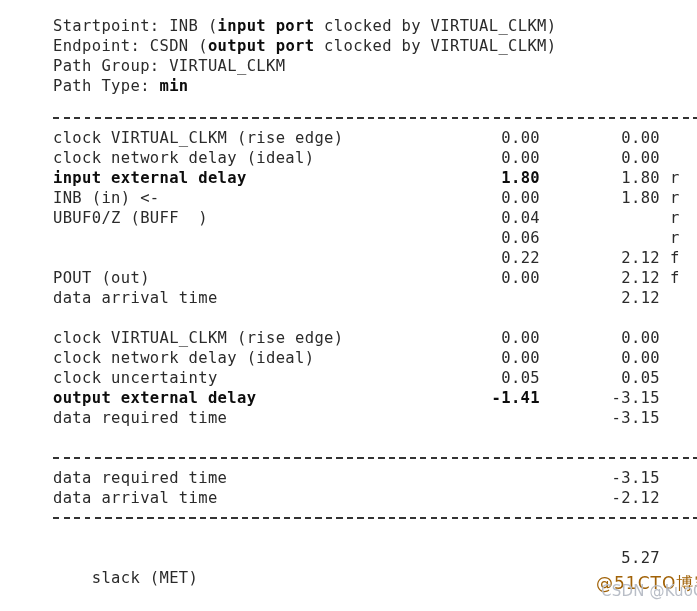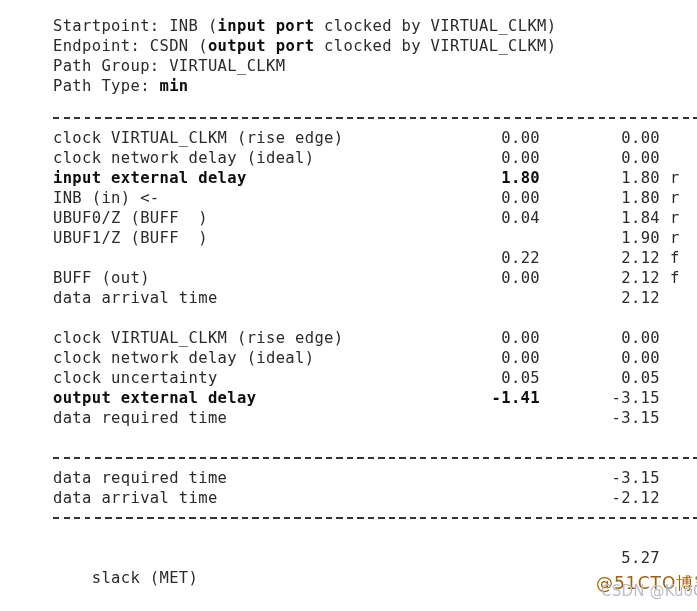--- a/index.html
+++ b/index.html
@@ -126,24 +126,24 @@
 
   <div class="divider">
       <div class="rule"></div>
     </div>
 
   <div>
     <div class="rpt-line"><span class="col-point">clock VIRTUAL_CLKM (rise edge)</span><span class="col-incr">0.00</span><span class="col-path">0.00</span><span class="col-flag"></span></div>
     <div class="rpt-line"><span class="col-point">clock network delay (ideal)</span><span class="col-incr">0.00</span><span class="col-path">0.00</span><span class="col-flag"></span></div>
     <div class="rpt-line"><span class="col-point bold">input external delay</span><span class="col-incr bold">1.80</span><span class="col-path">1.80</span><span class="col-flag">r</span></div>
     <div class="rpt-line"><span class="col-point">INB (in) &lt;-</span><span class="col-incr">0.00</span><span class="col-path">1.80</span><span class="col-flag">r</span></div>
-    <div class="rpt-line"><span class="col-point">UBUF0/Z (BUFF  )</span><span class="col-incr">0.04</span><span class="col-path">1.84</span><span class="col-flag">r</span></div>
-    <div class="rpt-line"><span class="col-point">UBUF1/Z (BUFF  )</span><span class="col-path">1.90</span><span class="col-flag">r</span></div>
+    <div class="rpt-line"><span class="col-point">UBUF0/Z (BUFF  )</span><span class="col-incr">0.04</span><span class="col-flag">r</span></div>
+    <div class="rpt-line"><span class="col-incr">0.06</span><span class="col-flag">r</span></div>
     <div class="rpt-line"><span class="col-incr">0.22</span><span class="col-path">2.12</span><span class="col-flag">f</span></div>
-    <div class="rpt-line"><span class="col-point">BUFF (out)</span><span class="col-incr">0.00</span><span class="col-path">2.12</span><span class="col-flag">f</span></div>
+    <div class="rpt-line"><span class="col-point">POUT (out)</span><span class="col-incr">0.00</span><span class="col-path">2.12</span><span class="col-flag">f</span></div>
     <div class="rpt-line"><span class="col-point">data arrival time</span><span class="col-incr"></span><span class="col-path">2.12</span><span class="col-flag"></span></div>
   </div>
 
   <div class="rpt-line spacer"></div>
 
   <div>
     <div class="rpt-line"><span class="col-point">clock VIRTUAL_CLKM (rise edge)</span><span class="col-incr">0.00</span><span class="col-path">0.00</span><span class="col-flag"></span></div>
     <div class="rpt-line"><span class="col-point">clock network delay (ideal)</span><span class="col-incr">0.00</span><span class="col-path">0.00</span><span class="col-flag"></span></div>
     <div class="rpt-line"><span class="col-point">clock uncertainty</span><span class="col-incr">0.05</span><span class="col-path">0.05</span><span class="col-flag"></span></div>
     <div class="rpt-line"><span class="col-point bold">output external delay</span><span class="col-incr bold">-1.41</span><span class="col-path">-3.15</span><span class="col-flag"></span></div>

